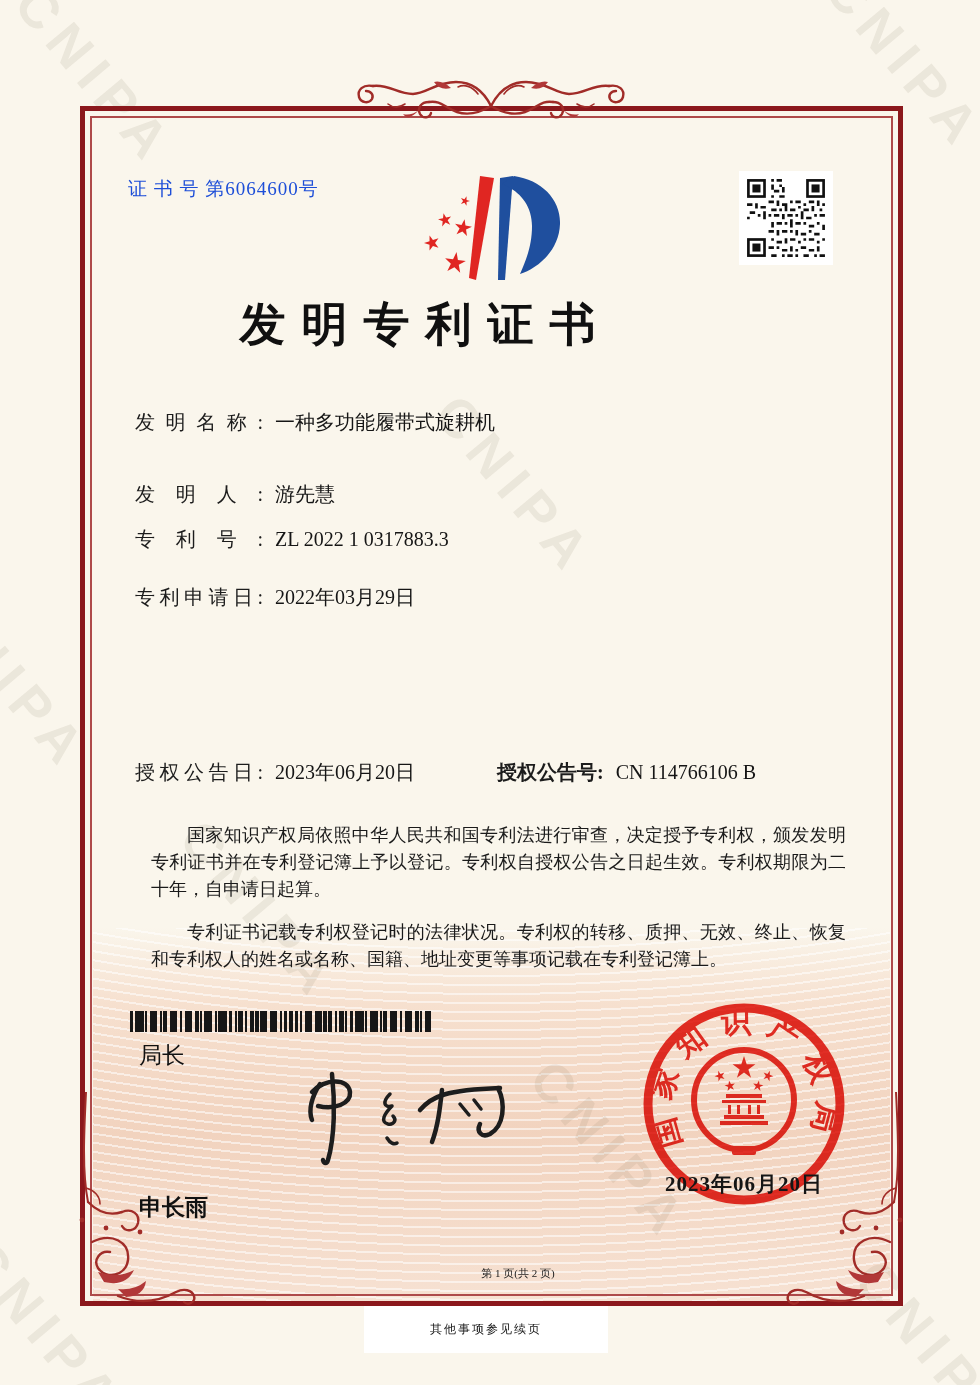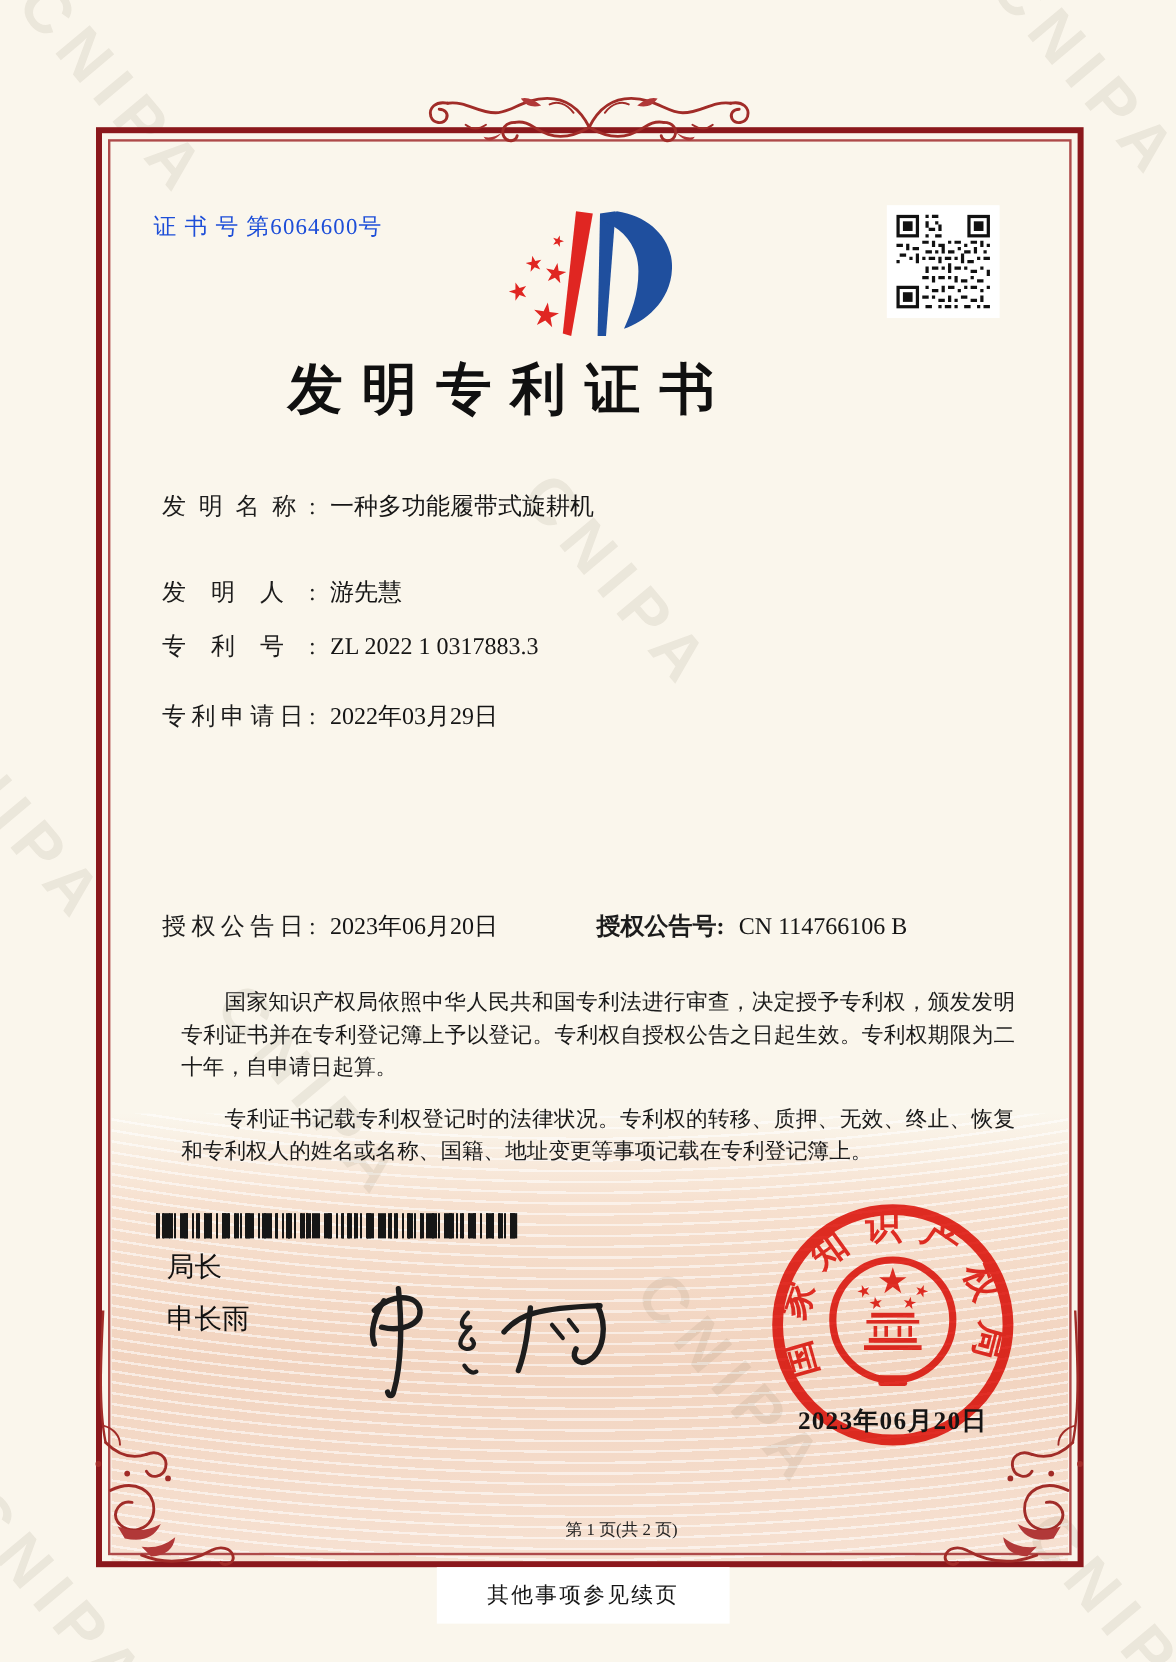--- a/index.html
+++ b/index.html
@@ -53,31 +53,31 @@
   
   .barcode{position:absolute;z-index:4;left:130px;top:1011px;width:301px;height:21px;
     background:
       repeating-linear-gradient(90deg,#161616 0 2px,transparent 2px 5px),
       repeating-linear-gradient(90deg,#161616 0 3px,transparent 3px 11px),
       repeating-linear-gradient(90deg,transparent 0 6px,#161616 6px 10px,transparent 10px 17px);
   }
   .sig-role,.sig-name{position:absolute;z-index:4;left:139px;
     font-family:"Liberation Sans","DejaVu Sans",sans-serif;font-size:23px;color:#111;}
   .sig-role{top:1040px;}
-  .sig-name{top:1084px;}
+  .sig-name{top:1192px;font-weight:bold;}
   .sig-svg{position:absolute;z-index:4;left:290px;top:1046px;}
   
   .seal{position:absolute;z-index:5;left:634px;top:994px;mix-blend-mode:multiply;opacity:.95;}
   .seal-date{position:absolute;z-index:6;left:652px;top:1170px;width:184px;text-align:center;
     font-size:21px;font-weight:600;color:#151515;letter-spacing:1px;}
   
   .page-ind{position:absolute;z-index:4;left:90px;top:1266px;width:856px;text-align:center;
-    font-size:14px;color:#222;}
+    font-size:11px;color:#222;}
   .cont-box{position:absolute;z-index:4;left:364px;top:1306px;width:244px;height:47px;
-    background:#ffffff;text-align:center;line-height:47px;font-size:18px;color:#161616;
+    background:#ffffff;text-align:center;line-height:47px;font-size:12px;color:#161616;
     letter-spacing:2px;}
 </style>
 </head>
 <body>
 
 <div class="page">
 
   <div class="wavy"></div>
 
   <div class="wm" style="left:95px;top:75px">CNIPA</div>

